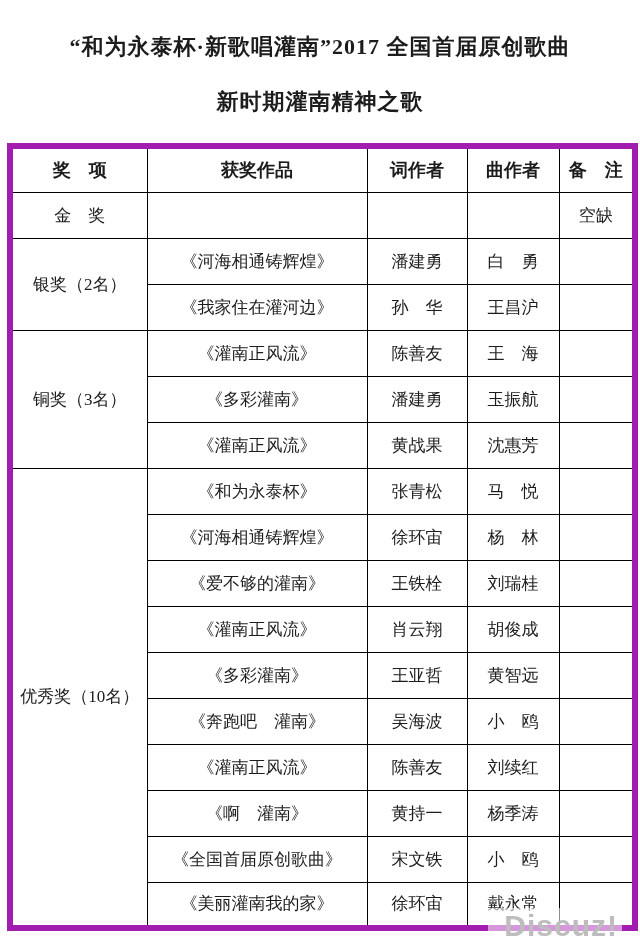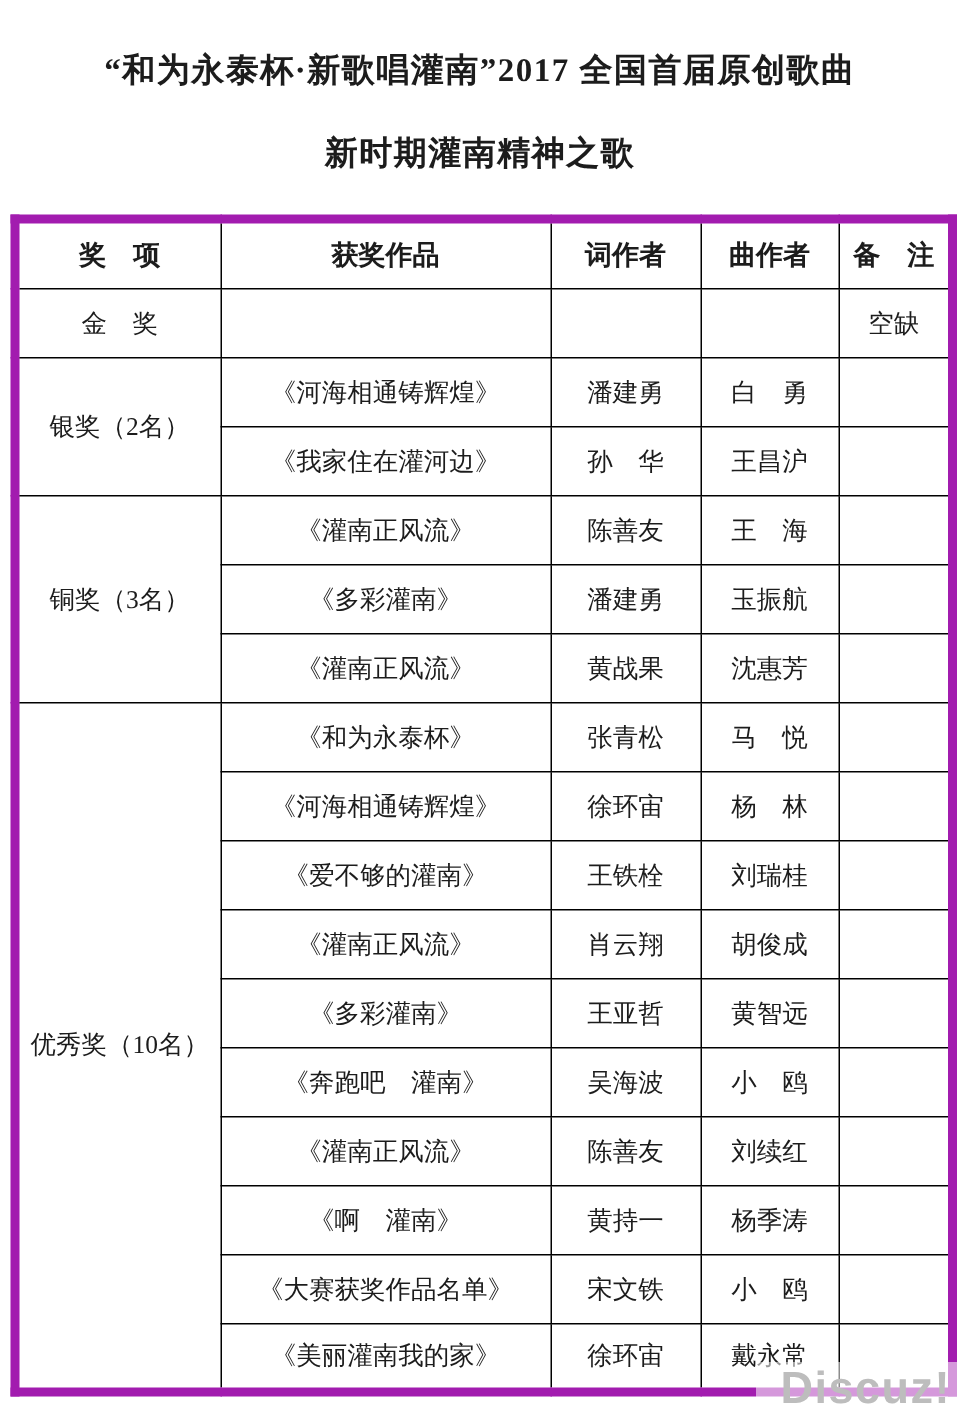--- a/index.html
+++ b/index.html
@@ -39,21 +39,21 @@
     white-space: nowrap;
   }
   .award-table th {
     font-weight: bold;
     font-size: 18px;
   }
   .award-cell { font-size: 17px; }
   .work-cell { font-size: 17px; }
   .watermark {
     position: absolute;
-    right: 2px;
+    right: 18px;
     bottom: 2px;
     padding: 3px 4px 2px 16px;
     background: rgba(255,255,255,0.55);
     color: #bdbdbd;
     font-family: "Liberation Sans", "DejaVu Sans", sans-serif;
     font-weight: bold;
     font-size: 30px;
     line-height: 1;
     letter-spacing: 1px;
     pointer-events: none;
@@ -167,21 +167,21 @@
         <td class="author-cell">刘续红</td>
         <td class="remark-cell"></td>
       </tr>
       <tr>
         <td class="work-cell">《啊　灌南》</td>
         <td class="author-cell">黄持一</td>
         <td class="author-cell">杨季涛</td>
         <td class="remark-cell"></td>
       </tr>
       <tr>
-        <td class="work-cell">《大赛获奖作品名单》</td>
+        <td class="work-cell">《全国首届原创歌曲》</td>
         <td class="author-cell">宋文铁</td>
         <td class="author-cell">小　鸥</td>
         <td class="remark-cell"></td>
       </tr>
       <tr>
         <td class="work-cell">《美丽灌南我的家》</td>
         <td class="author-cell">徐环宙</td>
         <td class="author-cell">戴永常</td>
         <td class="remark-cell"></td>
       </tr>

